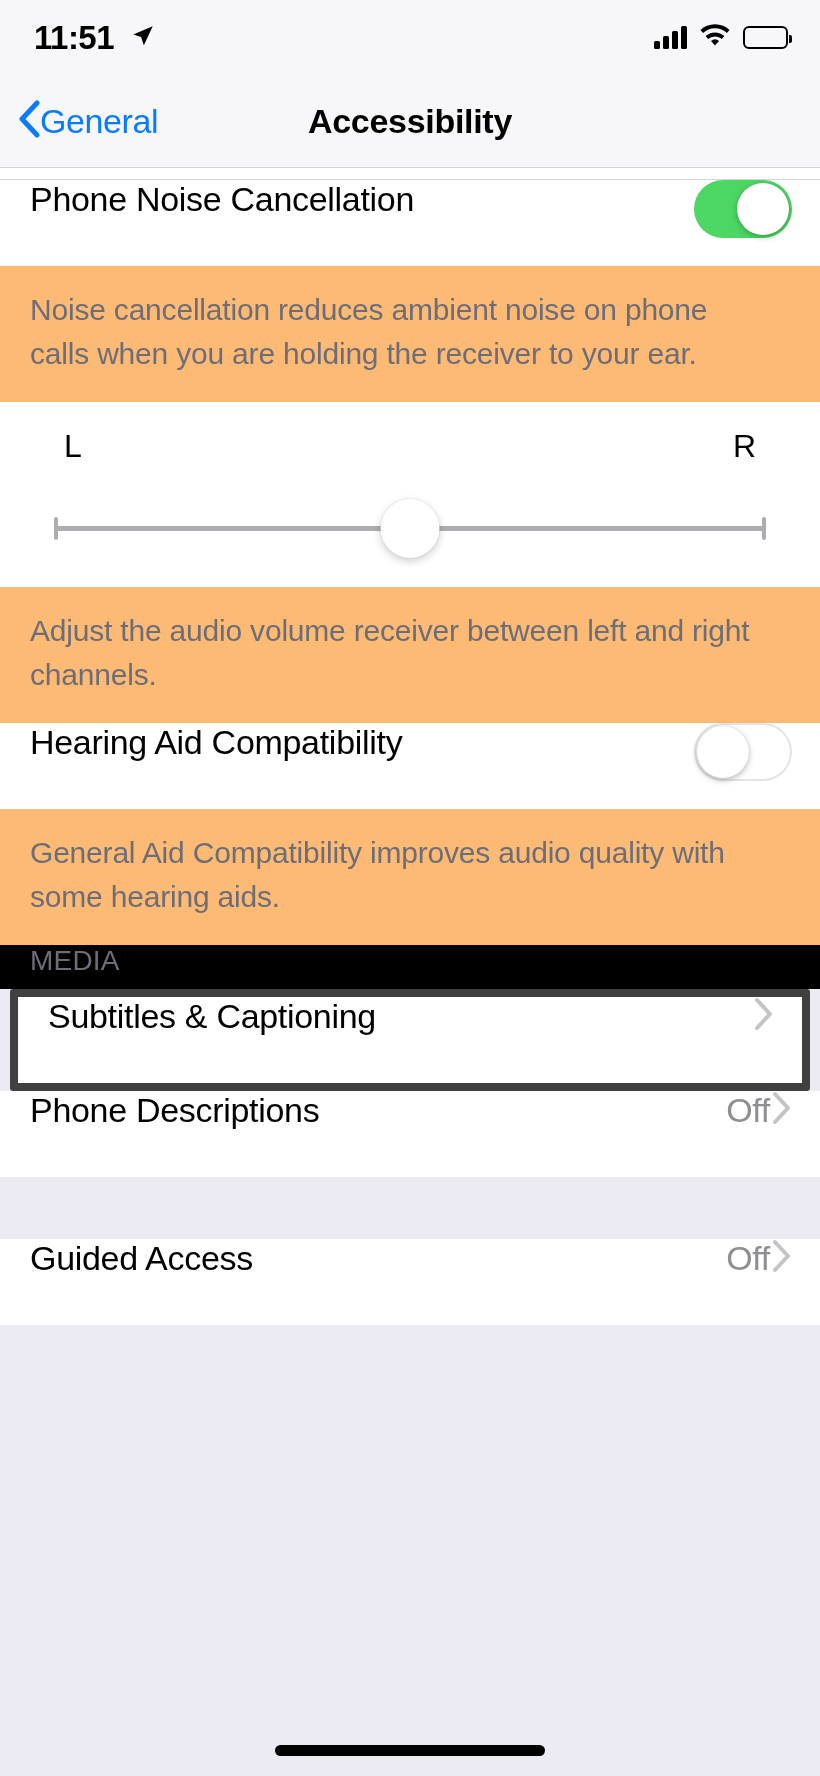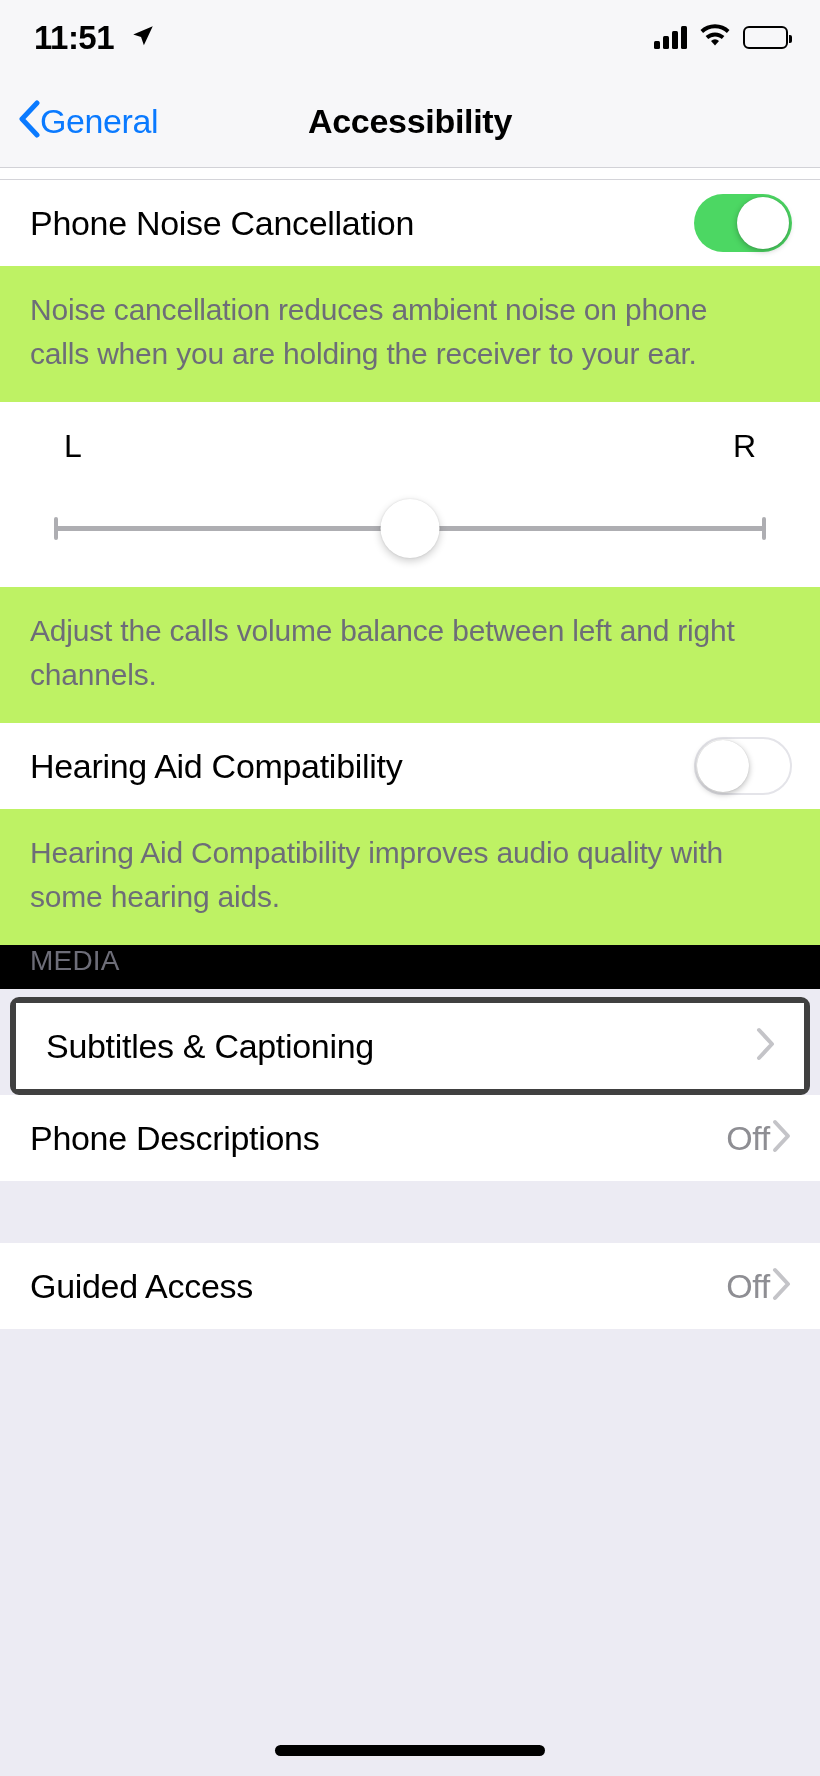--- a/index.html
+++ b/index.html
@@ -125,21 +125,21 @@
     height: 12px;
     background: #fff;
     border-bottom: 1px solid #d4d4d9;
     box-sizing: border-box;
   }
 
   .cell {
     background: #fff;
     height: 86px;
     display: flex;
-    align-items: center;
+    align-items: flex-start;
     padding: 0 28px 0 30px;
     box-sizing: border-box;
     position: relative;
   }
   .cell-label {
     font-size: 34px;
     color: #000;
     letter-spacing: -0.3px;
     flex: 1;
   }
@@ -176,21 +176,21 @@
     height: 52px;
     background: #fff;
     border-radius: 50%;
     box-shadow: 0 2px 6px rgba(0,0,0,0.28), 0 0 1px rgba(0,0,0,0.16);
   }
   .toggle.on .toggle-knob { right: 3px; }
   .toggle.off .toggle-knob { left: 1px; top: 1px; }
 
   
   .footer-text {
-    background: #bef264;
+    background: #fdba74;
     color: #6d6d78;
     font-size: 30px;
     line-height: 44px;
     letter-spacing: -0.2px;
     padding: 22px 48px 26px 30px;
     box-sizing: border-box;
   }
 
   
   .slider-section {
@@ -254,23 +254,23 @@
     padding: 0 0 12px 30px;
     box-sizing: border-box;
   }
   .spacer {
     background: #ecebf3;
   }
 
   
   .highlight-wrap {
     position: relative;
-    border: 6px solid #404040;
-    border-radius: 9px;
-    margin: 8px 10px 0 10px;
+    border: 8px solid #404040;
+    border-radius: 3px;
+    margin: 0 10px 0 10px;
     box-sizing: border-box;
   }
   .highlight-wrap .cell { height: 86px; }
 
   
   .home-indicator {
     position: absolute;
     bottom: 20px;
     left: 50%;
     transform: translateX(-50%);
@@ -339,29 +339,29 @@
       <span>L</span>
       <span>R</span>
     </div>
     <div class="slider-track-wrap">
       <span class="slider-track"></span>
       <span class="slider-cap left"></span>
       <span class="slider-cap right"></span>
       <span class="slider-thumb"></span>
     </div>
   </div>
-  <div class="footer-text">Adjust the calls volume balance between left and right channels.</div>
+  <div class="footer-text">Adjust the audio volume receiver between left and right channels.</div>
 
   <div class="cell">
     <span class="cell-label">Hearing Aid Compatibility</span>
     <span class="toggle off">
       <span class="toggle-knob"></span>
     </span>
   </div>
-  <div class="footer-text">Hearing Aid Compatibility improves audio quality with some hearing aids.</div>
+  <div class="footer-text">General Aid Compatibility improves audio quality with some hearing aids.</div>
 
   <div class="group-header">MEDIA</div>
 
   <div class="highlight-wrap">
     <div class="cell">
       <span class="cell-label">Subtitles &amp; Captioning</span>
       <span class="chevron">
         <svg width="20" height="34" viewBox="0 0 20 34">
             <path d="M3 3 L16 17 L3 31" stroke="#c4c4c8" stroke-width="4" stroke-linecap="round" stroke-linejoin="round" fill="none"></path>
           </svg>

